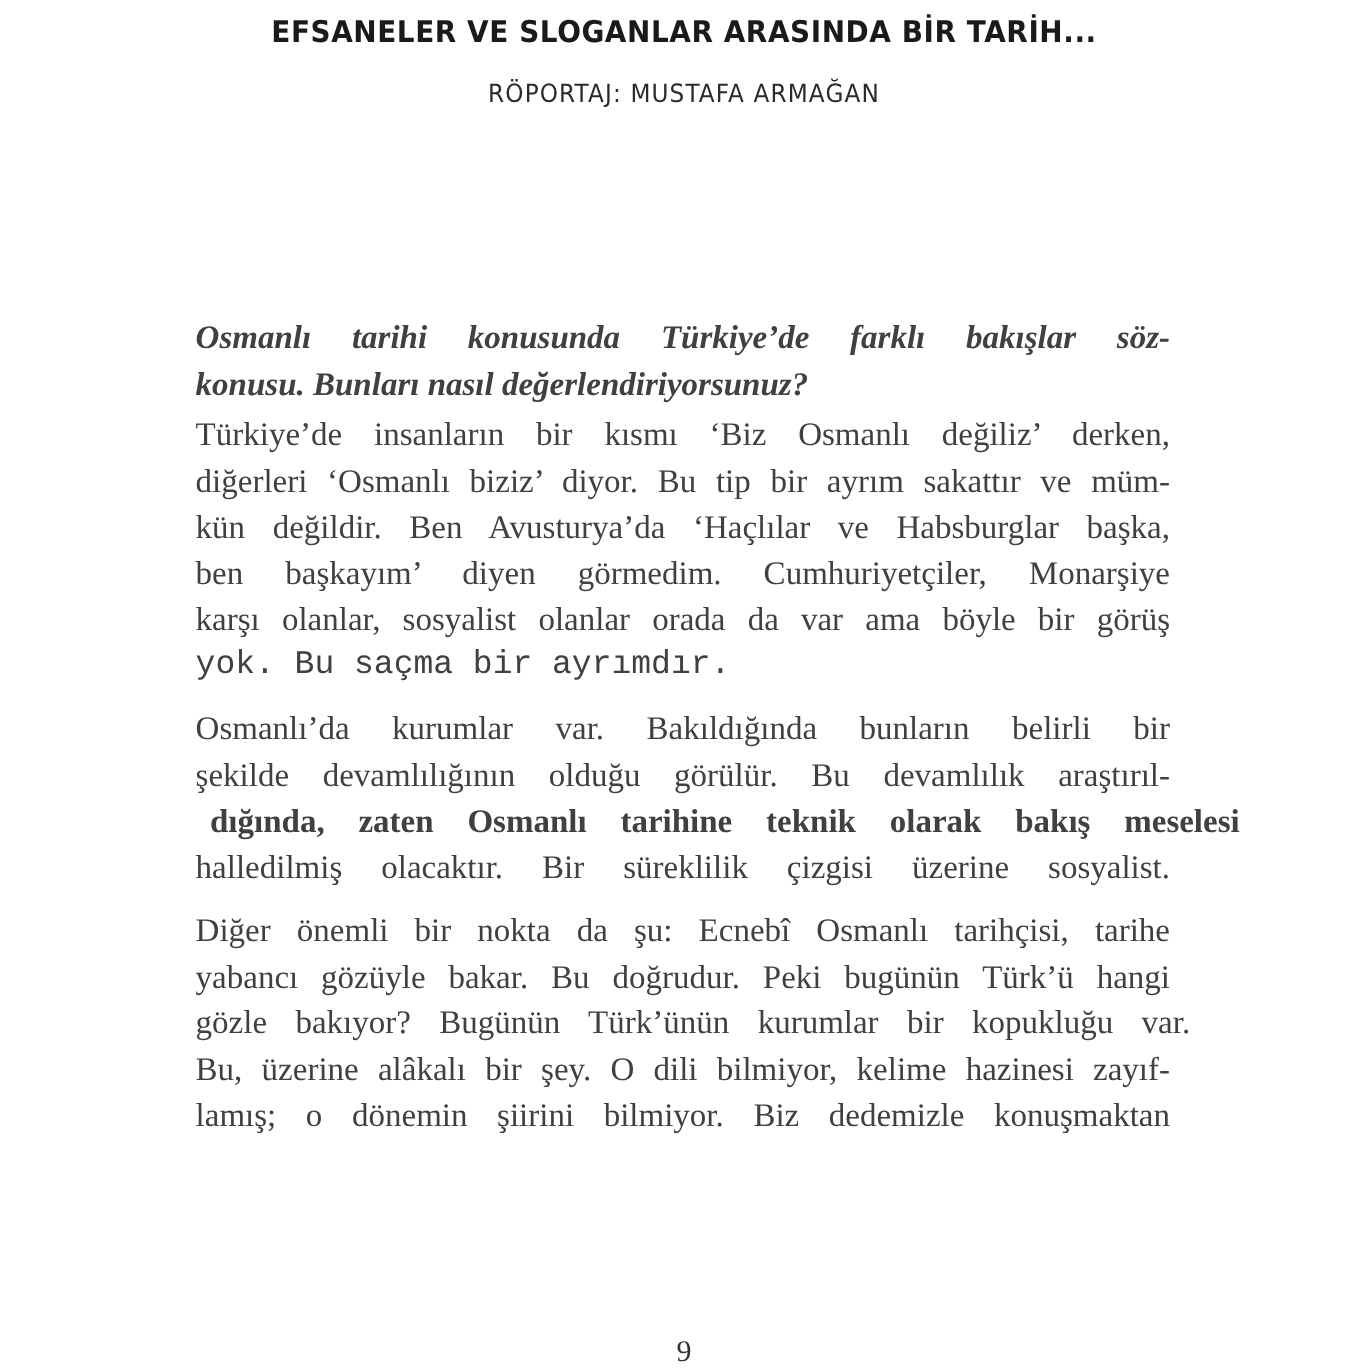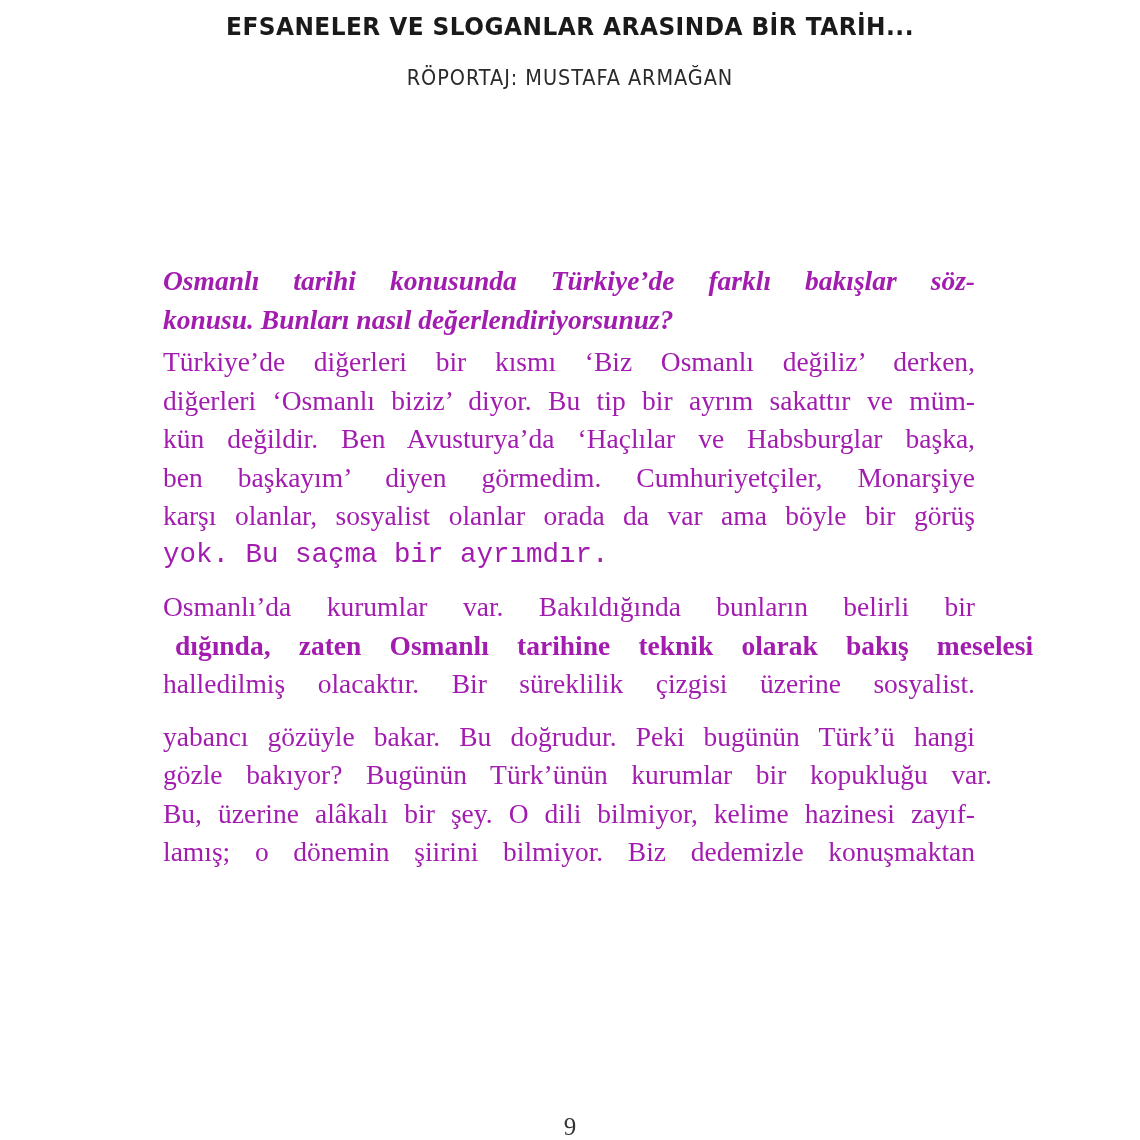--- a/index.html
+++ b/index.html
@@ -16,21 +16,21 @@
     transform: scaleX(0.93); transform-origin: center;
   }
   .interview-by {
     position: absolute; top: 66px; left: 0; width: 1140px; text-align: center;
     font-family: "DejaVu Sans", sans-serif; font-size: 21px; letter-spacing: 1px;
     color: #2a2a2a; transform: scaleX(0.92); transform-origin: center;
   }
   .body-text {
     position: absolute; left: 163px; top: 262px; width: 812px;
     font-family: "Liberation Serif", "DejaVu Serif", serif;
-    font-size: 27.5px; line-height: 38.5px; color: #a21caf;
+    font-size: 27.5px; line-height: 38.5px; color: #404040;
   }
   .question {
     font-style: italic; font-weight: bold; margin: 0 0 4px 0;
     text-indent: 43px; text-align: justify; text-align-last: left;
   }
   .para {
     margin: 0 0 14px 0; text-indent: 43px;
   }
   .line { display: block; text-align: justify; text-align-last: justify; white-space: nowrap; }
   .line.last { text-align-last: left; }
@@ -46,35 +46,37 @@
   <div class="running-title">EFSANELER VE SLOGANLAR ARASINDA BİR TARİH...</div>
   <div class="interview-by">RÖPORTAJ: MUSTAFA ARMAĞAN</div>
 
   <div class="body-text">
     <div class="question">
       <span class="line" style="text-indent: 0px; display: block; margin-left: 0px; word-spacing: 27.0964px; width: auto;">Osmanlı tarihi konusunda Türkiye’de farklı bakışlar söz-</span>
       <span class="line last" style="text-indent: 0px; display: block; margin-left: 0px; width: auto;">konusu. Bunları nasıl değerlendiriyorsunuz?</span>
     </div>
 
     <div class="para">
-      <span class="line" style="text-indent: 0px; display: block; margin-left: 0px; word-spacing: 19.6295px; width: auto;">Türkiye’de diğerleri bir kısmı ‘Biz Osmanlı değiliz’ derken,</span>
+      <span class="line" style="text-indent: 0px; display: block; margin-left: 0px; word-spacing: 19.6295px; width: auto;">Türkiye’de insanların bir kısmı ‘Biz Osmanlı değiliz’ derken,</span>
       <span class="line" style="text-indent: 0px; display: block; margin-left: 0px; word-spacing: 9.5375px; width: auto;">diğerleri ‘Osmanlı biziz’ diyor. Bu tip bir ayrım sakattır ve müm-</span>
       <span class="line" style="text-indent: 0px; display: block; margin-left: 0px; word-spacing: 16.1027px; width: auto;">kün değildir. Ben Avusturya’da ‘Haçlılar ve Habsburglar başka,</span>
       <span class="line" style="text-indent: 0px; display: block; margin-left: 0px; word-spacing: 28.1562px; width: auto;">ben başkayım’ diyen görmedim. Cumhuriyetçiler, Monarşiye</span>
       <span class="line" style="text-indent: 0px; display: block; margin-left: 0px; word-spacing: 11.5891px; width: auto;">karşı olanlar, sosyalist olanlar orada da var ama böyle bir görüş</span>
       <span class="line last" style="text-indent: 0px; display: block; margin-left: 0px; width: auto; font-family: Liberation Mono, monospace;">yok. Bu saçma bir ayrımdır.</span>
     </div>
 
     <div class="para">
       <span class="line" style="text-indent: 0px; display: block; margin-left: 0px; word-spacing: 28.5391px; width: auto;">Osmanlı’da kurumlar var. Bakıldığında bunların belirli bir</span>
+      <span class="line" style="text-indent: 0px; display: block; margin-left: 0px; word-spacing: 21.1484px; width: auto;">şekilde devamlılığının olduğu görülür. Bu devamlılık araştırıl-</span>
       <span class="line" style="text-indent: 0px; display: block; margin-left: 12px; word-spacing: 21.3036px; width: auto; font-weight: bold;">dığında, zaten Osmanlı tarihine teknik olarak bakış meselesi</span>
       <span class="line" style="text-indent: 0px; display: block; margin-left: 0px; word-spacing: 21.2891px; width: auto;">halledilmiş olacaktır. Bir süreklilik çizgisi üzerine sosyalist.</span>
     </div>
 
     <div class="para">
+      <span class="line" style="text-indent: 0px; display: block; margin-left: 0px; word-spacing: 14.8715px; width: auto;">Diğer önemli bir nokta da şu: Ecnebî Osmanlı tarihçisi, tarihe</span>
       <span class="line" style="text-indent: 0px; display: block; margin-left: 0px; word-spacing: 12.2051px; width: auto;">yabancı gözüyle bakar. Bu doğrudur. Peki bugünün Türk’ü hangi</span>
       <span class="line" style="text-indent: 0px; display: block; margin-left: 0px; word-spacing: 16.7857px; width: auto;">gözle bakıyor? Bugünün Türk’ünün kurumlar bir kopukluğu var.</span>
       <span class="line" style="text-indent: 0px; display: block; margin-left: 0px; word-spacing: 8.70781px; width: auto;">Bu, üzerine alâkalı bir şey. O dili bilmiyor, kelime hazinesi zayıf-</span>
       <span class="line" style="text-indent: 0px; display: block; margin-left: 0px; word-spacing: 17.7991px; width: auto;">lamış; o dönemin şiirini bilmiyor. Biz dedemizle konuşmaktan</span>
     </div>
   </div>
 
   <div class="page-number">9</div>
 </div>
 

